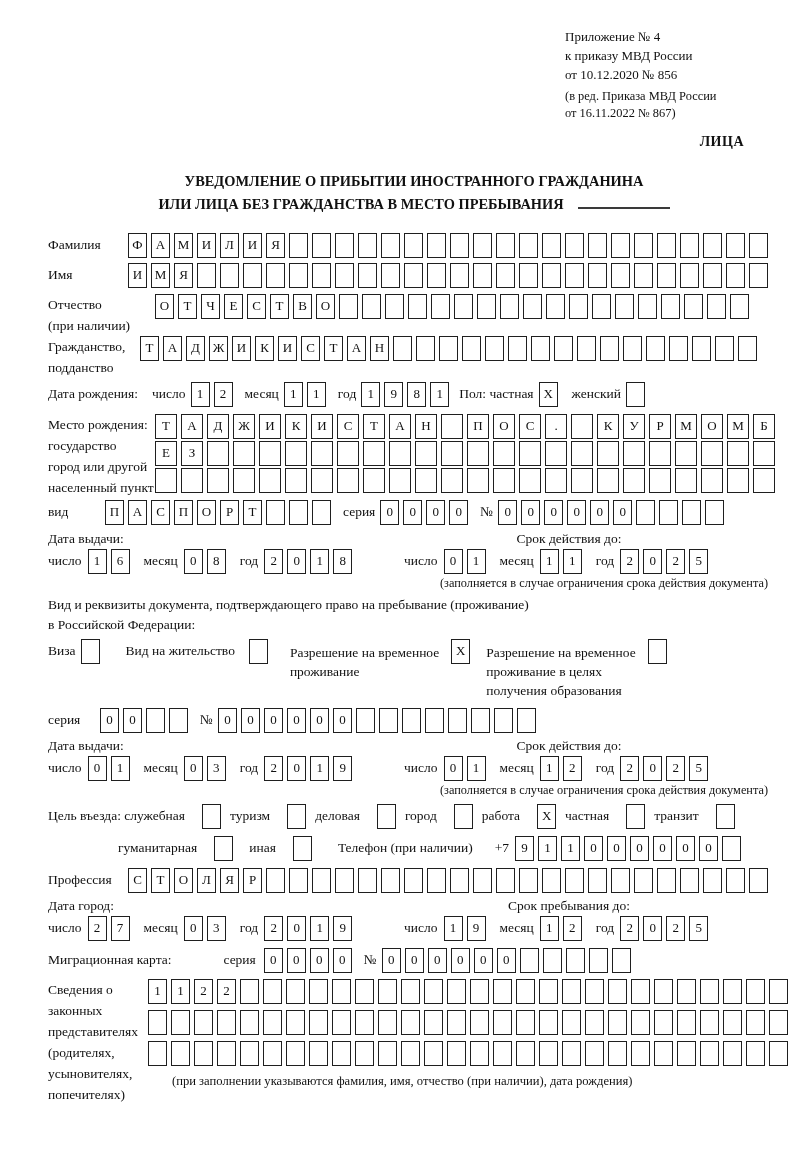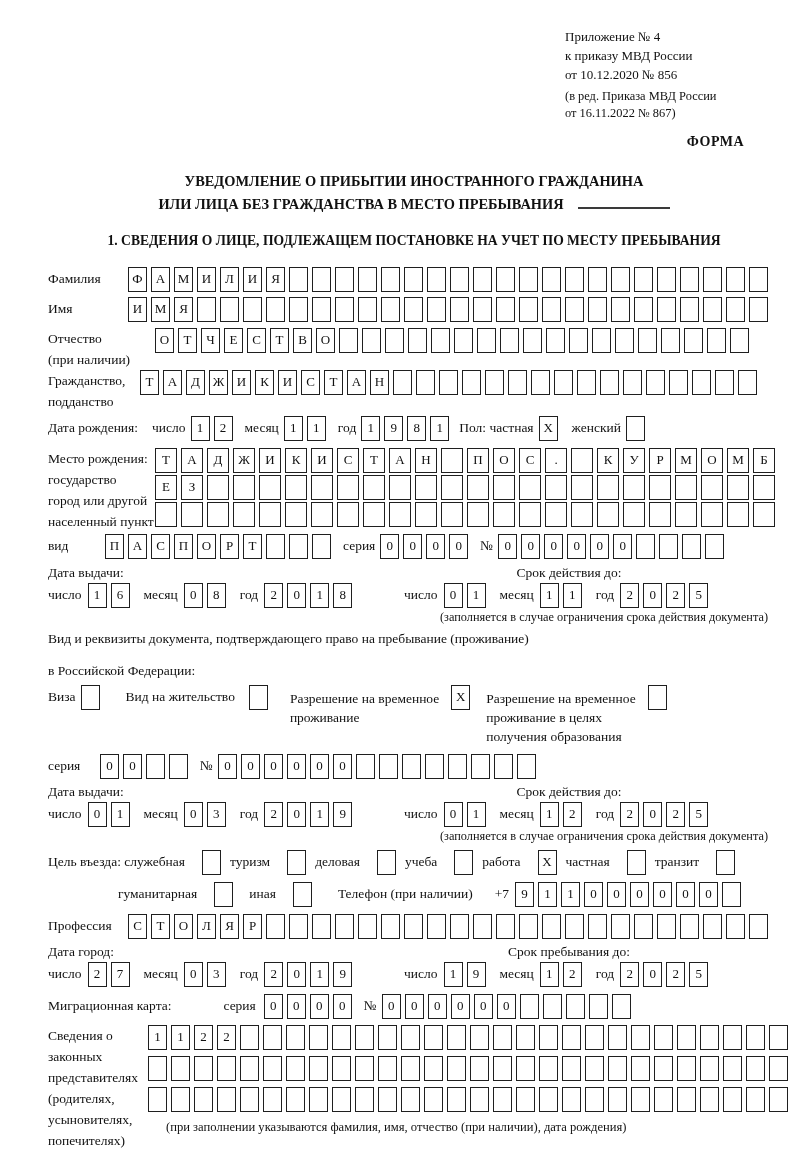--- a/index.html
+++ b/index.html
@@ -29,44 +29,43 @@
   .dhead { display:flex; font-size:13.5px; margin-bottom:2px; }
   .dhead .h1 { width:356px; text-align:left; display:inline-block; }
   .dhead .h2 { width:330px; text-align:center; display:inline-block; }
   .dgroup { display:flex; align-items:center; }
   .dgroup .lab { margin-right:6px; }
   .dgroup .lab2 { margin:0 6px 0 14px; }
   .note { text-align:right; padding-right:12px; font-size:12.3px; margin:2px 0 6px 0; }
   .pair { display:inline-flex; align-items:center; gap:17px; }
   .ctr { text-align:left; line-height:19px; }
   .padtop { padding-top:4px; }
-  .repnote { font-size:12.6px; margin-top:8px; margin-left:18px; }
+  .repnote { font-size:12.6px; margin-top:8px; margin-left:24px; }
 </style>
 </head>
 <body>
 
 <div class="page">
 
   <div class="hdr">
     <div>Приложение № 4</div>
     <div>к приказу МВД России</div>
     <div>от 10.12.2020 № 856</div>
     <div class="sub">
       <div>(в ред. Приказа МВД России</div>
       <div>от 16.11.2022 № 867)</div>
     </div>
   </div>
-  <div class="forma">ФОРМА</div>
+  <div class="forma">ЛИЦА</div>
 
   <div class="title">
     <div>УВЕДОМЛЕНИЕ О ПРИБЫТИИ ИНОСТРАННОГО ГРАЖДАНИНА</div>
     <div><span>ИЛИ ЛИЦА БЕЗ ГРАЖДАНСТВА В МЕСТО ПРЕБЫВАНИЯ</span><span class="blank-line"></span></div>
   </div>
 
-  <div class="sect">1. СВЕДЕНИЯ О ЛИЦЕ, ПОДЛЕЖАЩЕМ ПОСТАНОВКЕ НА УЧЕТ ПО МЕСТУ ПРЕБЫВАНИЯ</div>
 
   <div class="formbody">
 
     <div class="frow" style="margin-bottom:5px">
       <span class="flabel" style="width:80px">Фамилия</span>
       <span class="cells">
           <span class="cell">Ф</span>
           <span class="cell">А</span>
           <span class="cell">М</span>
           <span class="cell">И</span>
@@ -396,21 +395,21 @@
         <span class="cells">
             <span class="cell">2</span>
             <span class="cell">0</span>
             <span class="cell">2</span>
             <span class="cell">5</span>
           </span>
       </div>
     </div>
     <div class="note">(заполняется в случае ограничения срока действия документа)</div>
 
-    <div style="margin-bottom:16px">Вид и реквизиты документа, подтверждающего право на пребывание (проживание)</div>
+    <div style="margin-bottom:4px">Вид и реквизиты документа, подтверждающего право на пребывание (проживание)</div>
     <div style="margin-bottom:6px">в Российской Федерации:</div>
 
     <div class="frow top" style="margin-bottom:8px">
       <span class="padtop">Виза</span>
       <span class="cells" style="margin-left:5px">
           <span class="cell"></span>
         </span>
       <span class="padtop" style="margin-left:26px">Вид на жительство</span>
       <span class="cells" style="margin-left:14px">
           <span class="cell"></span>
@@ -518,21 +517,21 @@
             <span class="cell"></span>
           </span>
         </span>
       <span class="pair" style="margin-left:9px">
           <span>деловая</span>
           <span class="cells">
             <span class="cell"></span>
           </span>
         </span>
       <span class="pair" style="margin-left:9px">
-          <span>учеба</span>
+          <span>город</span>
           <span class="cells">
             <span class="cell"></span>
           </span>
         </span>
       <span class="pair" style="margin-left:9px">
           <span>работа</span>
           <span class="cells">
             <span class="cell">X</span>
           </span>
         </span>

